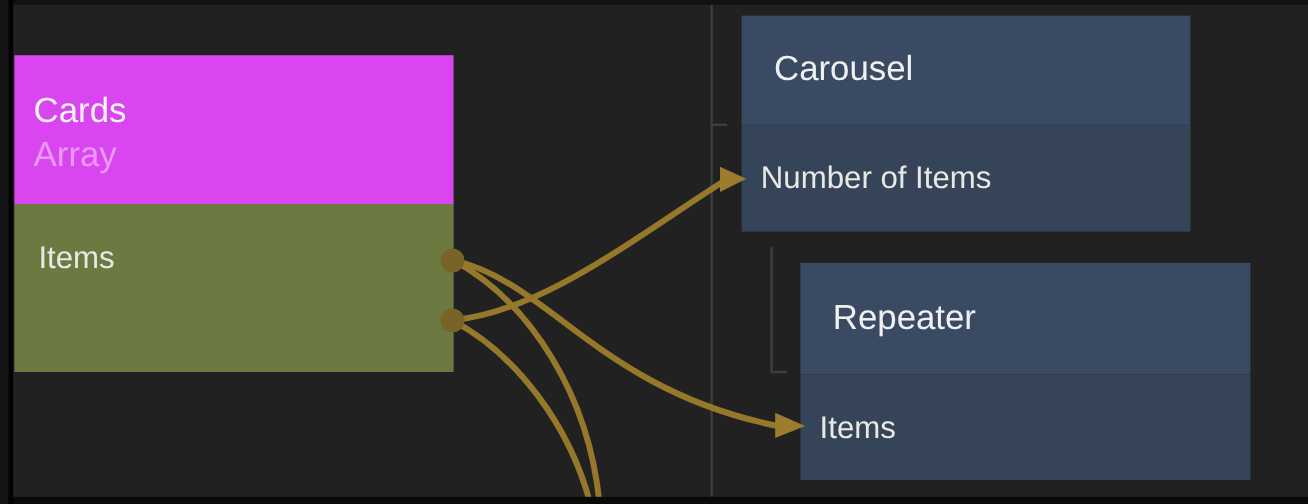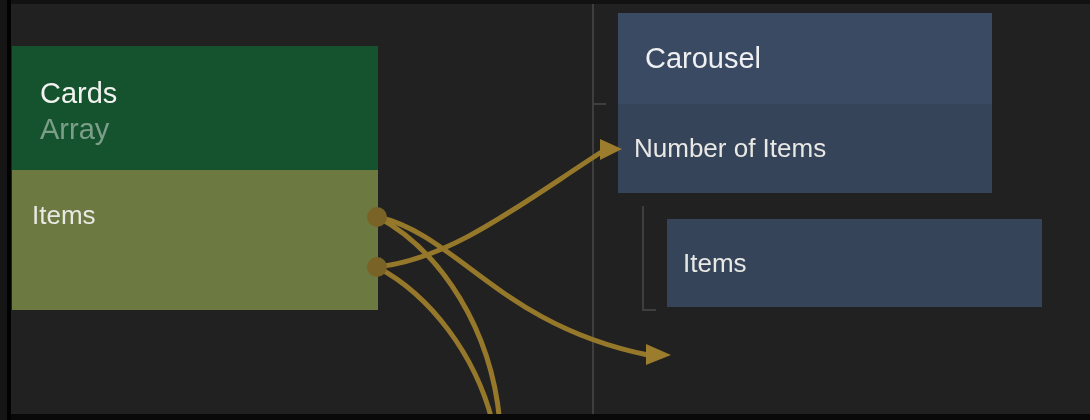--- a/index.html
+++ b/index.html
@@ -27,21 +27,21 @@
     width: 1090px; height: 420px;
     pointer-events: none;
   }
 
   .node { position: absolute; }
   .node .hdr  { box-sizing: border-box; }
   .node .body { box-sizing: border-box; position: relative; }
 
   
   .node-cards { left: 12px; top: 46px; width: 366px; height: 264px; }
-  .node-cards .hdr  { height: 124px; background: #14532d; padding: 29px 0 0 28px; }
+  .node-cards .hdr  { height: 124px; background: #d946ef; padding: 29px 0 0 16px; }
   .node-cards .body { height: 140px; background: #6c7a41; }
   .node-cards .title    { color: #f2f2f0; font-size: 29px; line-height: 36px; }
   .node-cards .subtitle { color: rgba(255,255,255,0.44); font-size: 29px; line-height: 36px; }
 
   
   .node-carousel { left: 618px; top: 13px;  width: 374px; height: 144px; }
   .node-carousel .hdr  { height: 91px; }
   .node-carousel .body { height: 89px; }
   .node-repeater { left: 667px; top: 219px; width: 375px; height: 181px; }
   .node-repeater .hdr  { height: 93px; }
@@ -82,20 +82,23 @@
   <div class="node navy node-carousel">
     <div class="hdr">
       <div class="title">Carousel</div>
     </div>
     <div class="body">
       <span class="port-label">Number of Items</span>
     </div>
   </div>
 
   <div class="node navy node-repeater">
+    <div class="hdr">
+      <div class="title">Repeater</div>
+    </div>
     <div class="body">
       <span class="port-label">Items</span>
     </div>
   </div>
 
   <svg class="layer" viewBox="0 0 1090 420">
 
     <path d="M 377 267 C 452 259 522 203 603 151" fill="none" stroke="#96782a" stroke-width="5"></path>
     <polygon points="600,139 600,160 622,149" fill="#9c7c2d"></polygon>
 

